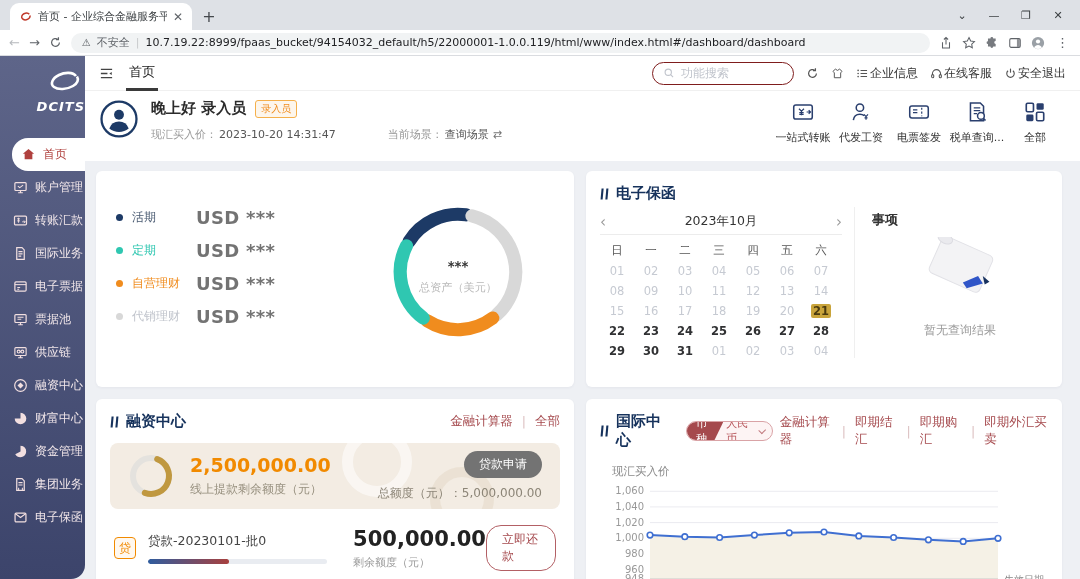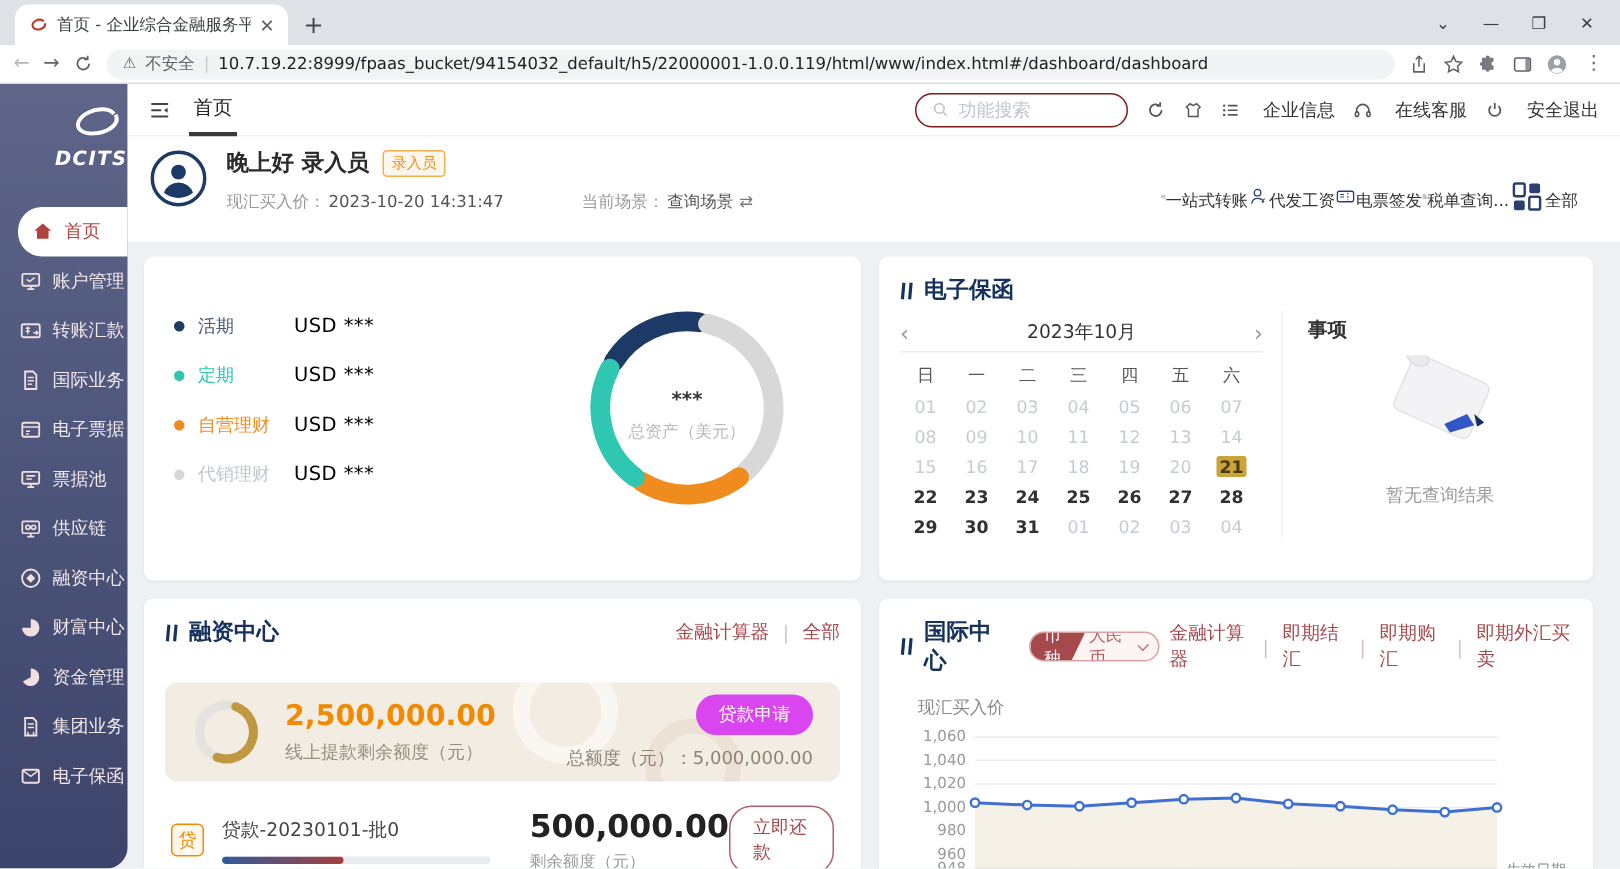--- a/index.html
+++ b/index.html
@@ -42,54 +42,54 @@
   .menu-item.active{background:#fff;color:#b0413e;border-radius:16px 0 0 16px;margin-left:12px;padding-left:9px}
   .menu-item.active .mi{color:#b0413e}
 
   .main{flex:1;display:flex;flex-direction:column;min-width:0;overflow:hidden}
   .topnav{height:35px;background:#fff;display:flex;align-items:center;padding:0 14px;gap:12px;border-bottom:1px solid #f0f0f0;flex:none}
   .collapse-ic{width:15px;height:15px;color:#444}
   .page-tab{height:35px;display:flex;align-items:center;border-bottom:3px solid #3a3a3a;padding:0 3px;font-size:13px;color:#222}
   .search-pill{margin-left:auto;width:142px;height:23px;border:1px solid #7f1d1d;border-radius:12px;display:flex;align-items:center;padding:0 10px;gap:6px;color:#c0c4cc;font-size:12px}
   .search-ic{width:12px;height:12px;color:#c0c4cc}
   .hdr-ic{width:13px;height:13px;color:#555}
-  .nav-link{display:flex;align-items:center;gap:15px;font-size:12px;color:#333}
+  .nav-link{display:flex;align-items:center;gap:1px;font-size:12px;color:#333}
 
   .greeting{height:70px;background:#fff;display:flex;padding:0 16px 0 15px;flex:none}
   .avatar{width:38px;height:38px;margin-top:9px;flex:none}
   .g-text{margin-left:13px;margin-top:8px}
   .g-line1{display:flex;align-items:center}
   .hello{font-size:15px;font-weight:bold;color:#2b2b2b}
   .role-badge{margin-left:9px;font-size:10px;color:#f08c1e;border:1px solid #f5b04b;background:#fdf6ec;border-radius:3px;padding:1px 5px}
   .g-line2{margin-top:9px;font-size:11px;color:#999;display:flex;align-items:center}
   .g-strong{color:#555;font-weight:normal;margin-left:2px}
   .g-gap{width:52px}
   .swap-ic{color:#777;margin-left:4px;font-size:11px}
   .qa{display:flex;margin-left:auto;margin-top:9px}
-  .qa-item{width:58px;display:flex;flex-direction:row;align-items:center}
+  .qa-item{width:58px;display:flex;flex-direction:column;align-items:center}
   .qa-ico{width:24px;height:24px;color:#2a3f6e}
   .qa-label{margin-top:6px;font-size:11px;color:#333;white-space:nowrap}
 
   
   .cards{flex:1;display:grid;grid-template-columns:478px 476px;grid-template-rows:216px 236px;gap:12px;padding:10px 16px 0 11px;overflow:hidden}
   .card{background:#fff;border-radius:6px;box-shadow:0 1px 3px rgba(30,40,80,.05);padding:13px 14px;position:relative;overflow:hidden}
   .card-h{display:flex;align-items:center;gap:7px}
   .bars{width:9px;height:14px;flex:none}
   .card-title{font-size:15px;font-weight:bold;color:#16325c}
   .eye-ic{width:15px;height:15px;color:#b9b9b9;margin-left:3px}
 
   
   .cur-select{margin-left:auto;width:145px;height:28px;border:1px solid #dcdfe6;border-radius:4px;display:flex;align-items:center;padding:0 10px;font-size:12.5px;color:#333;background:#fff}
   .chev{width:7px;height:7px;border-right:1.4px solid #b0b3ba;border-bottom:1.4px solid #b0b3ba;transform:rotate(45deg) translateY(-2px);margin-left:auto}
   .asset-body{display:flex;padding:2px 4px 0 6px}
   .legend{margin-top:8px}
   .lg-row{display:flex;align-items:center;height:20px;margin-top:13px}
   .lg-dot{width:7px;height:7px;border-radius:50%;flex:none}
   .lg-label{margin-left:9px;font-size:12px;width:64px}
-  .lg-val{font-size:13px;font-weight:normal;color:#000000;letter-spacing:.3px}
+  .lg-val{font-size:18px;font-weight:bold;color:#737373;letter-spacing:.3px}
   .donut-wrap{margin-left:auto;margin-right:22px;margin-top:10px}
 
   
   .cal-body{display:flex;margin-top:4px}
   .cal{width:242px;padding-top:2px}
   .cal-nav{display:flex;align-items:center;height:26px;border-bottom:1px solid #ececec}
   .cal-chev{color:#999;font-size:15px;width:20px}
   .cal-month{flex:1;text-align:center;font-size:12.5px;color:#333}
   .cal-grid{display:grid;grid-template-columns:repeat(7,34px);row-gap:6px;justify-items:center;font-size:11.5px;margin-top:8px}
   .hd{color:#555}
@@ -97,28 +97,28 @@
   .dn{color:#303133;font-weight:bold}
   .dsel{background:#c9a43b;color:#4a3a0e;font-weight:bold;width:20px;text-align:center;border-radius:2px}
   .events{flex:1;border-left:1px solid #efefef;margin-left:12px;padding:4px 0 0 17px;display:flex;flex-direction:column}
   .events-title{font-size:13px;font-weight:bold;color:#333}
   .empty{margin:8px auto 0;text-align:center}
   .empty-text{font-size:12px;color:#9a9a9a;margin-top:6px}
 
   
   .red-links{margin-left:auto;font-size:12.5px;color:#a5494d;display:flex;align-items:center;gap:9px}
   .red-links .sep{color:#dcc0c1}
-  .banner{position:relative;margin-top:24px;height:66px;background:#f3ece3;border-radius:8px;display:flex;align-items:center;padding:0 18px;overflow:hidden}
+  .banner{position:relative;margin-top:12px;height:66px;background:#f3ece3;border-radius:8px;display:flex;align-items:center;padding:0 18px;overflow:hidden}
   .banner::before{content:'';position:absolute;right:148px;top:-16px;width:48px;height:48px;border:11px solid rgba(255,255,255,.55);border-radius:50%}
   .banner::after{content:'';position:absolute;left:320px;bottom:-22px;width:44px;height:44px;border:10px solid rgba(222,205,182,.35);border-radius:50%}
   .quota-ring{width:46px;height:46px;flex:none;margin-right:16px}
   .amt{color:#f18a00;font-size:19px;font-weight:bold}
   .amt-label{font-size:12px;color:#97907f;margin-top:5px}
   .banner-right{margin-left:auto;text-align:right;position:relative;z-index:1}
-  .apply-btn{display:inline-block;background:#d946ef;color:#fff;font-size:12px;padding:5px 15px;border-radius:14px}
+  .apply-btn{display:inline-block;background:#737373;color:#fff;font-size:12px;padding:5px 15px;border-radius:14px}
   .total{font-size:12px;color:#8c8577;margin-top:7px}
   .loan-row{display:flex;align-items:center;margin-top:16px;padding:0 4px}
   .loan-badge{width:22px;height:22px;border:1px solid #f18a00;color:#f18a00;background:#fff8ef;border-radius:4px;font-size:12px;display:flex;align-items:center;justify-content:center;flex:none}
   .loan-info{margin-left:12px;width:226px}
   .loan-name{font-size:12.5px;color:#444}
   .loan-progress{margin-top:9px;height:5px;background:#e9ecf1;border-radius:3px;overflow:hidden}
   .loan-fill{height:100%;border-radius:3px;background:linear-gradient(90deg,#2f5c9e,#a8403e)}
   .loan-amt{margin-left:26px}
   .loan-amt b{font-size:21px;color:#222}
   .loan-amt-label{font-size:11px;color:#9b9b9b;margin-top:4px}

